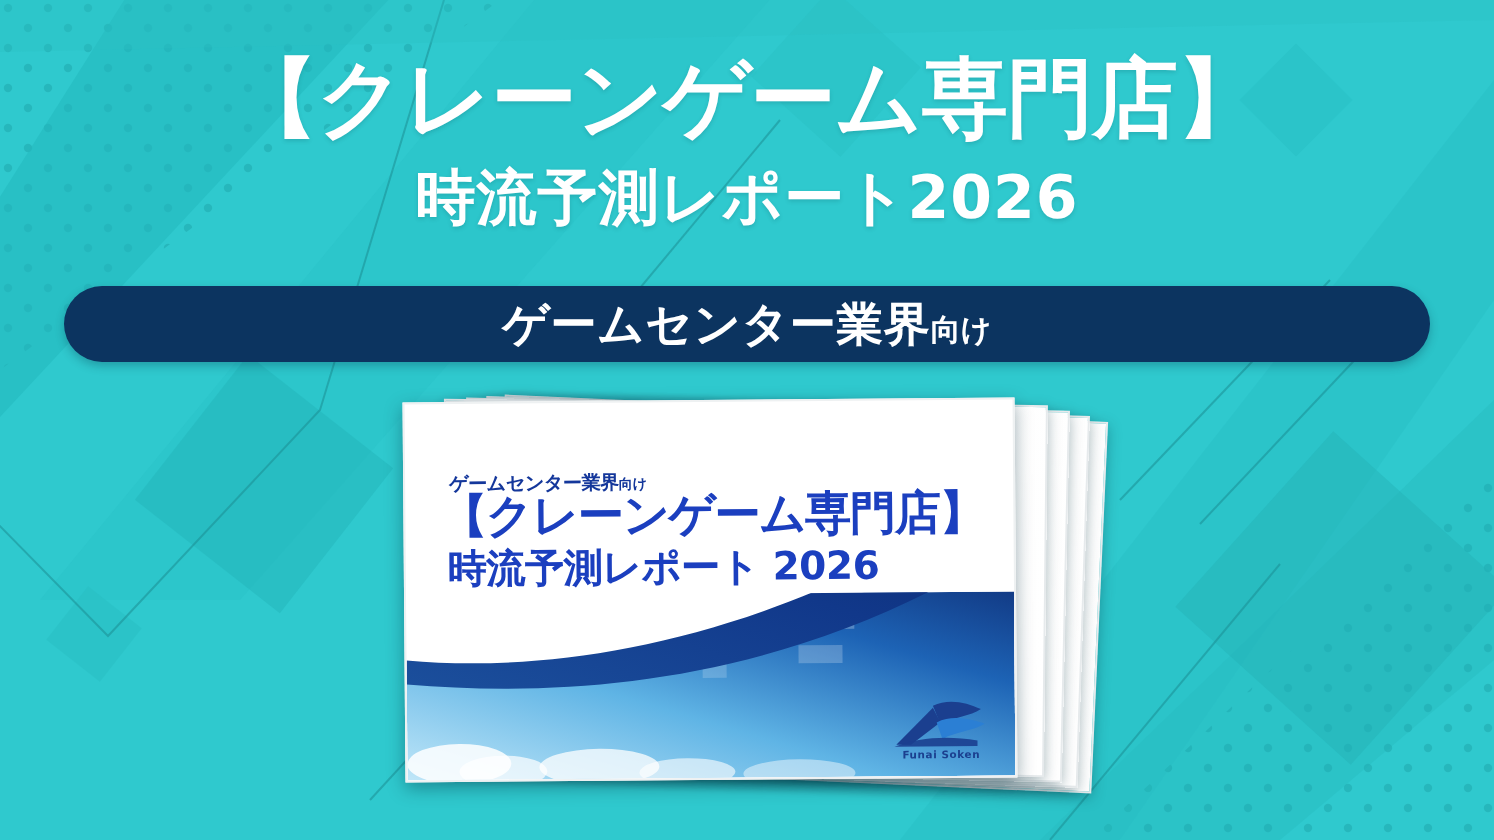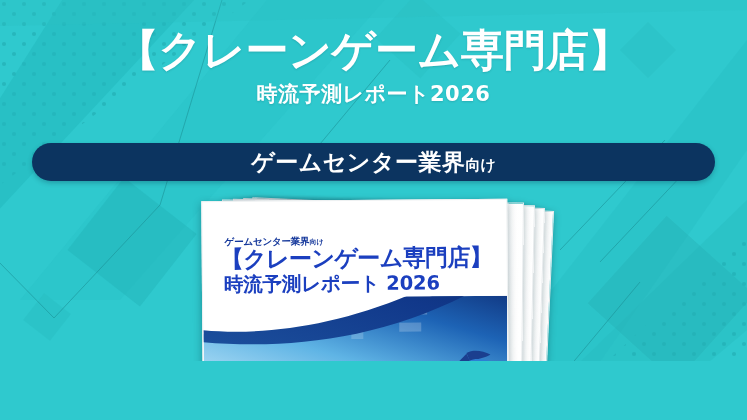--- a/index.html
+++ b/index.html
@@ -2,41 +2,41 @@
 <html lang="ja"><head>
 <meta charset="utf-8">
 <title>Crane Game Report Banner</title>
 <style>
   html,body{margin:0;padding:0;}
   body{
     width:747px;height:420px;overflow:hidden;
     font-family:"DejaVu Sans","Liberation Sans",sans-serif;
     background:#2fc9ce;
   }
-  .stage{position:relative;width:747px;height:361px;overflow:hidden;background:#6d28d9;}
+  .stage{position:relative;width:747px;height:420px;overflow:hidden;background:#6d28d9;}
 
   
   .bg{position:absolute;inset:0;overflow:hidden;}
   .bg svg{position:absolute;inset:0;display:block;}
 
   
   .headline{
     position:absolute;left:0;right:0;top:28px;
     text-align:center;z-index:5;
   }
   .title-main{
     margin:0;color:#ffffff;
     font-size:43px;line-height:1.06;
     font-weight:bold;letter-spacing:-0.5px;
     text-shadow:0 1px 2px rgba(0,60,70,.18);
     white-space:nowrap;
   }
   .title-sub{
     margin:9px 0 0 0;color:#ffffff;
-    font-size:21px;line-height:1.1;font-weight:bold;
+    font-size:30px;line-height:1.1;font-weight:bold;
     letter-spacing:0.5px;white-space:nowrap;
     text-shadow:0 1px 2px rgba(0,60,70,.18);
   }
 
   
   .pill{
     position:absolute;left:32px;right:32px;top:143px;height:38px;
     background:#0c3460;border-radius:19px;z-index:5;
     display:flex;align-items:center;justify-content:center;
     box-shadow:0 2px 5px rgba(0,40,60,.28);

